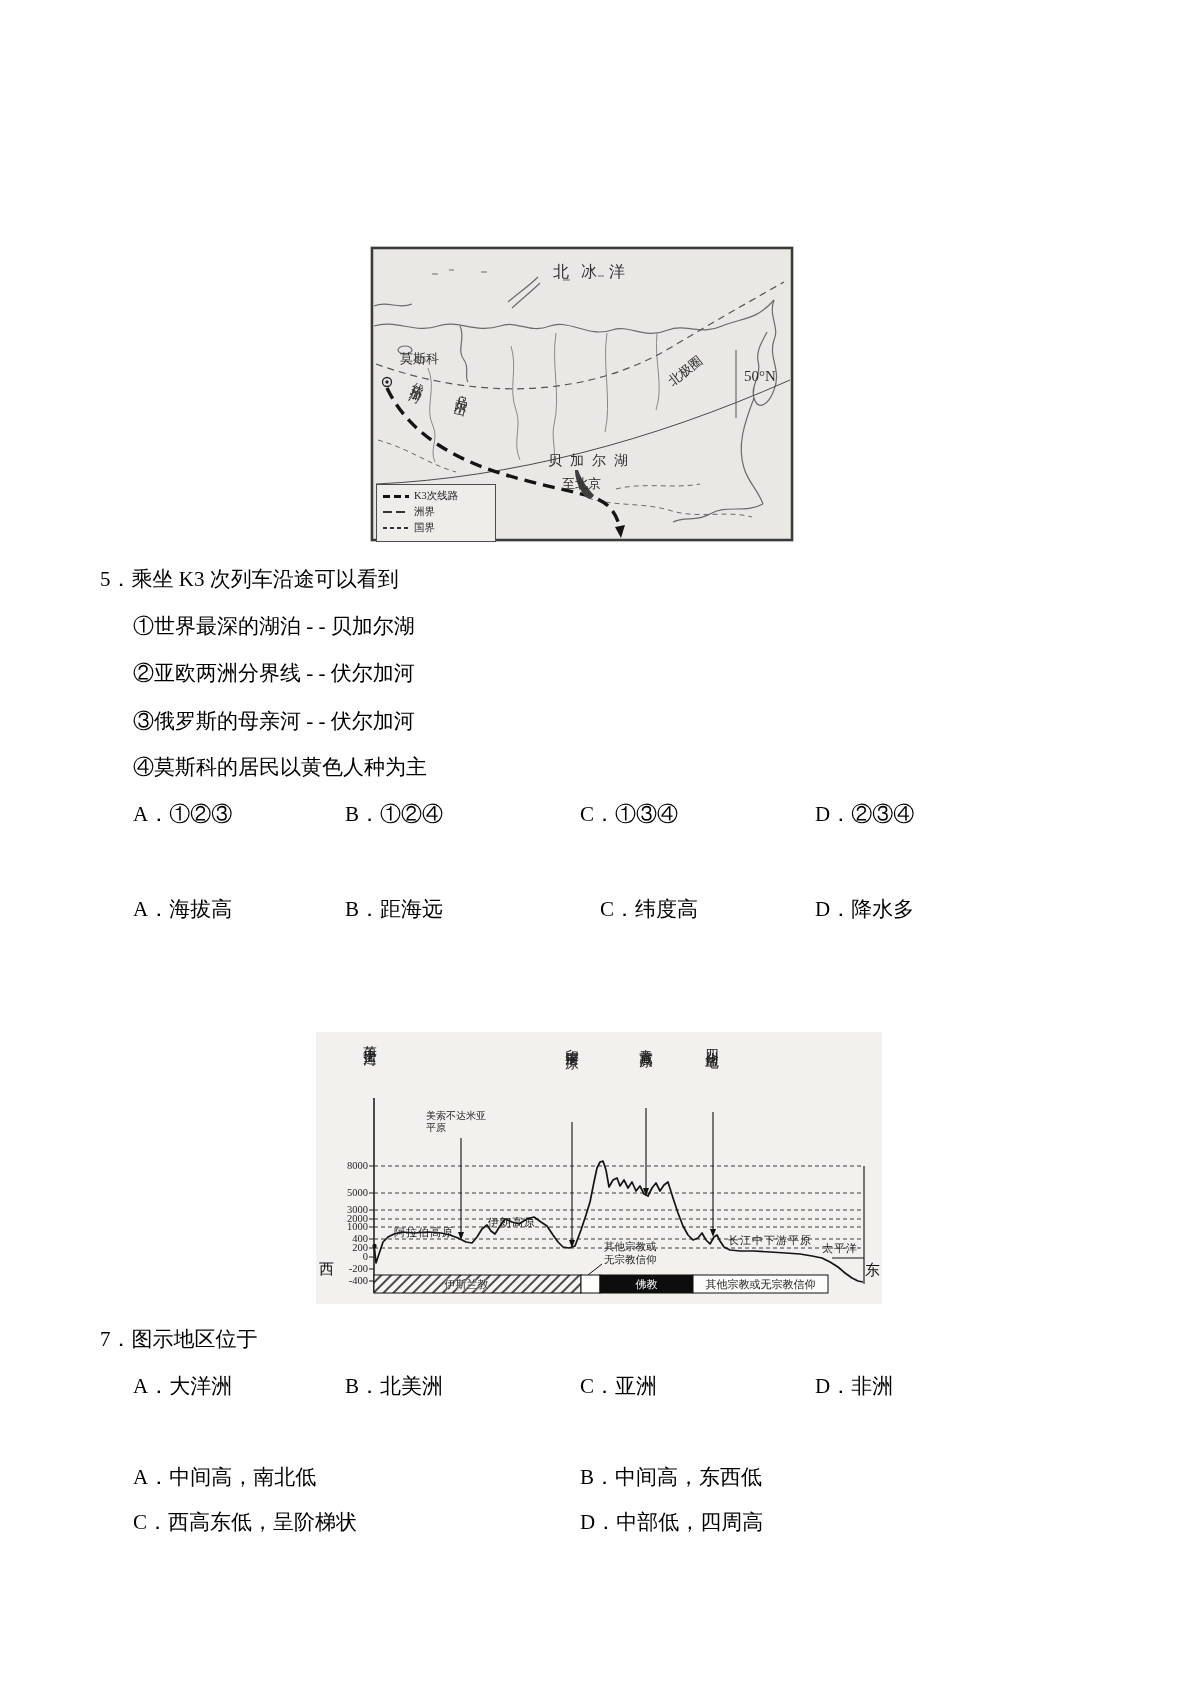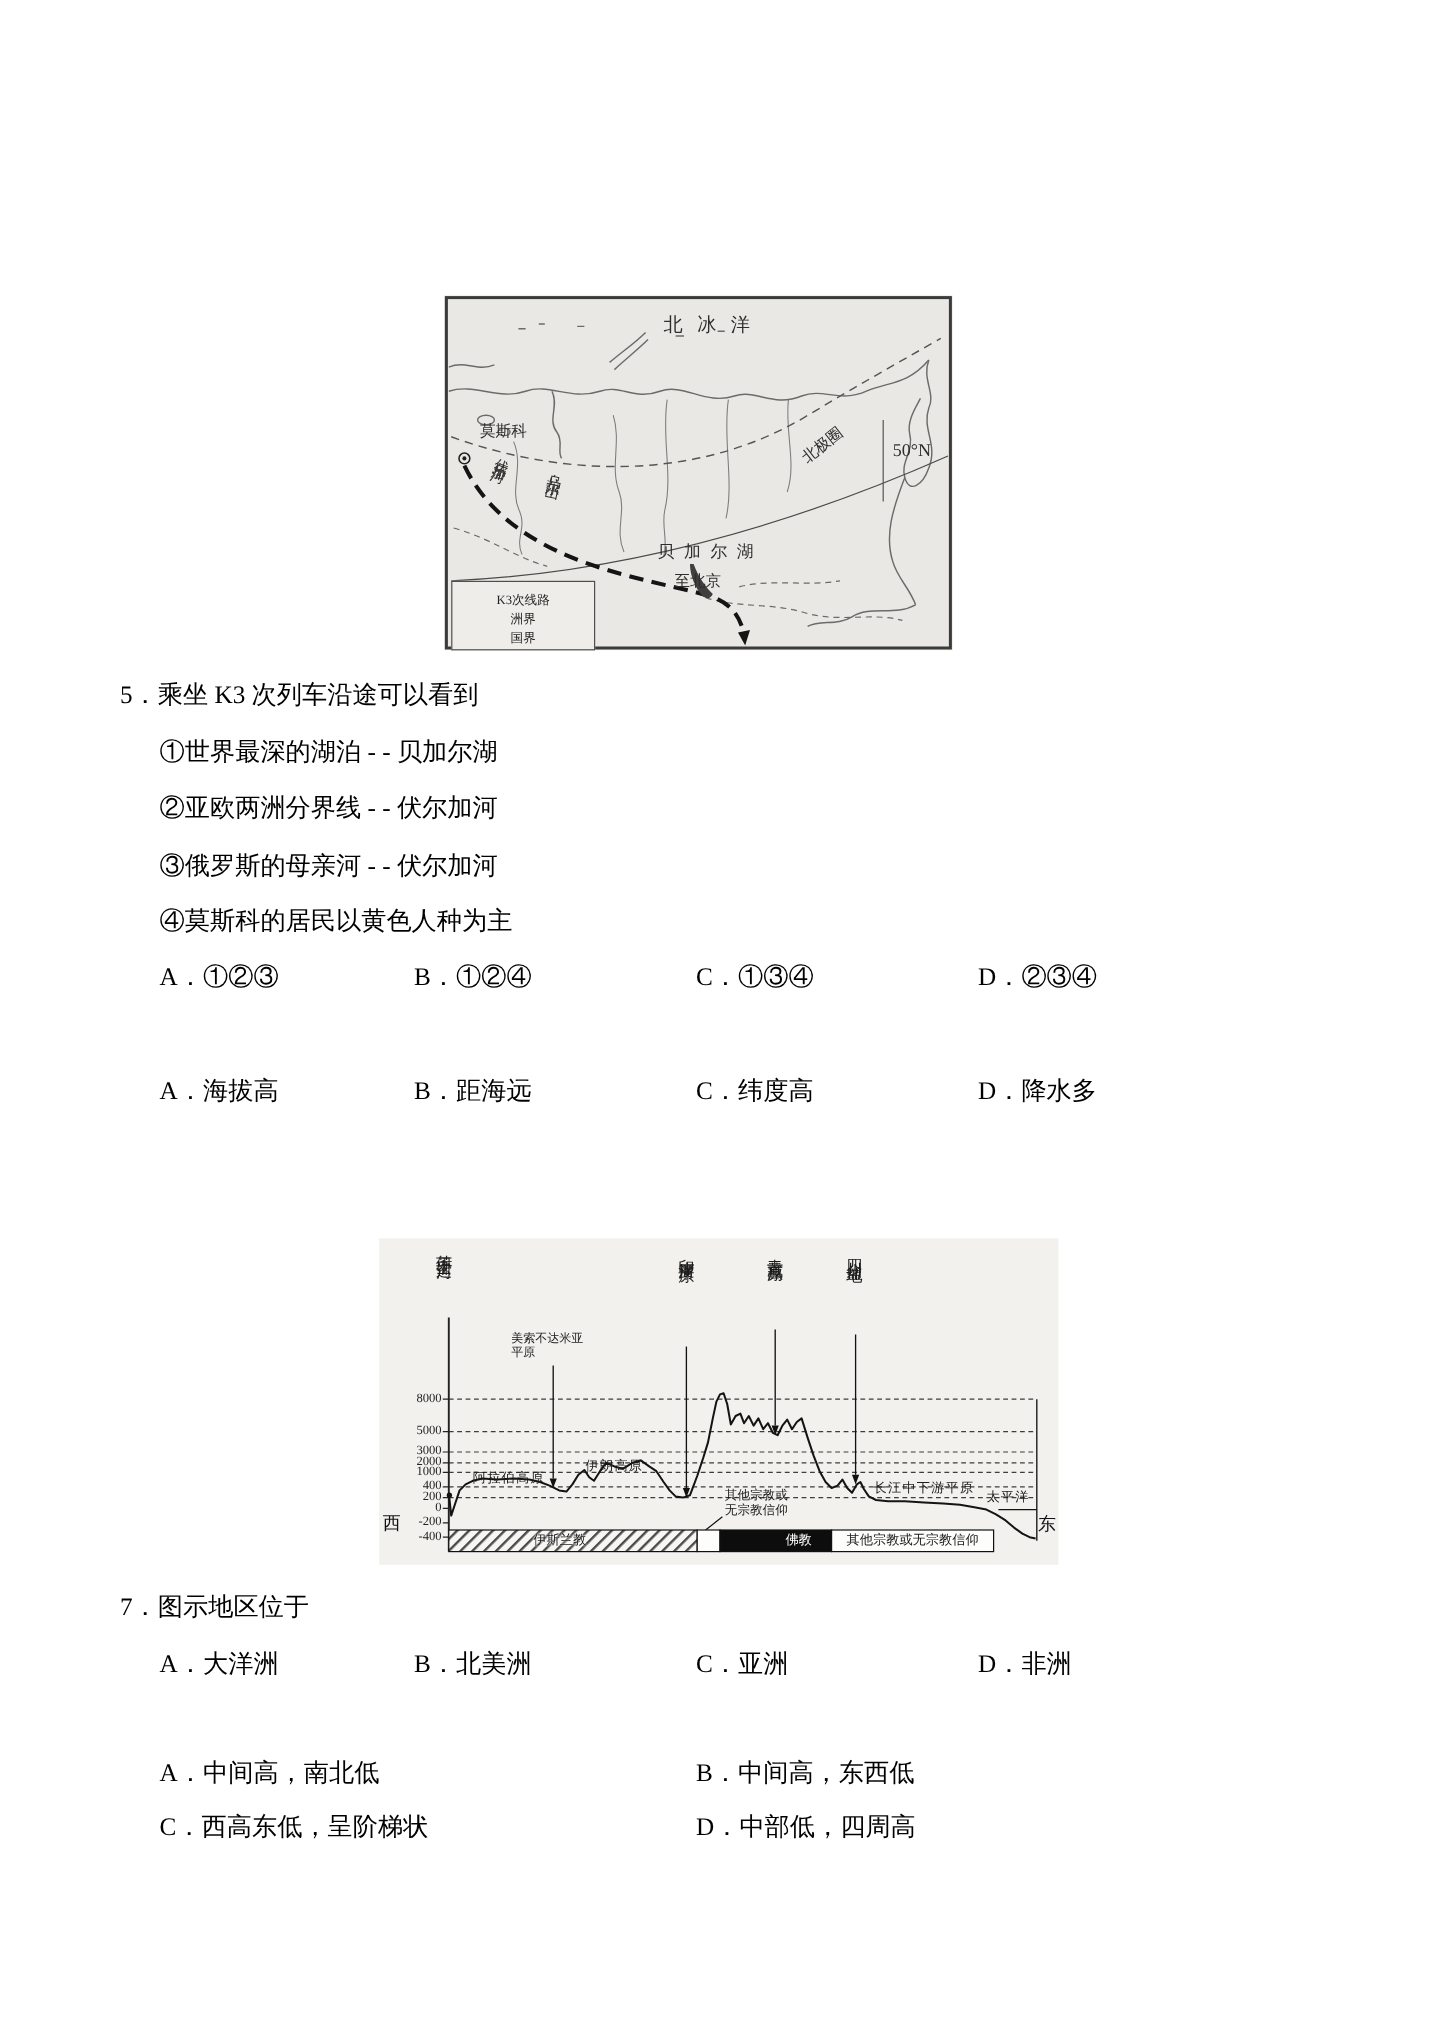--- a/index.html
+++ b/index.html
@@ -11,37 +11,37 @@
   .line{position:absolute;font-size:21px;line-height:26px;white-space:nowrap;}
   .opt{position:absolute;font-size:21px;line-height:26px;white-space:nowrap;}
 
   
   .fig-map{position:absolute;left:370px;top:246px;width:424px;height:296px;margin:0;}
   .fig-map svg{position:absolute;left:0;top:0;}
   .ml{position:absolute;color:#2e2e2e;white-space:nowrap;line-height:1.1;}
   .vert{writing-mode:vertical-rl;letter-spacing:3px;transform-origin:top center;}
   .legend{position:absolute;left:6px;top:238px;width:106px;height:50px;background:#eeede9;
           border:1.5px solid #4e4e4e;padding:3px 6px;box-sizing:content-box;}
-  .lrow{display:flex;align-items:center;gap:5px;height:16px;flex-direction:column;}
+  .lrow{display:flex;align-items:center;gap:5px;height:16px;}
   .ltxt{font-size:10.5px;color:#222;white-space:nowrap;}
   .sym{display:inline-block;width:26px;}
   .sym-route{height:3px;background:repeating-linear-gradient(90deg,#111 0 7px,transparent 7px 11px);}
   .sym-zhou{height:2px;background:repeating-linear-gradient(90deg,#333 0 9px,transparent 9px 13px);}
   .sym-guo{height:2px;background:repeating-linear-gradient(90deg,#333 0 4px,transparent 4px 7px);}
 
   
   .fig-chart{position:absolute;left:316px;top:1032px;width:566px;height:272px;margin:0;background:#f2f1ee;}
   .fig-chart svg{position:absolute;left:20px;top:0;}
   .cl{position:absolute;color:#1c1c1c;white-space:nowrap;line-height:1.15;}
   .clv{writing-mode:vertical-rl;letter-spacing:2px;font-size:13.5px;}
   .cls{font-size:11px;letter-spacing:1px;}
   .tick{position:absolute;left:20px;width:32px;text-align:right;font-size:10.5px;color:#222;line-height:13px;}
   .bl{position:absolute;top:246px;font-size:11px;text-align:center;color:#1a1a1a;
       text-shadow:0 0 2px #fff,0 0 2px #fff;line-height:13px;}
-  .bl-inv{color:#ffffff;text-shadow:none;margin-left:19px;}
+  .bl-inv{color:#ffffff;text-shadow:none;}
   .dir{position:absolute;font-size:15px;color:#111;}
   .ann{position:absolute;font-size:10.5px;line-height:12.5px;color:#1a1a1a;}
 </style>
 </head>
 <body>
 
 <div class="page">
 
 
   <figure class="fig-map">
@@ -110,21 +110,21 @@
   <div class="line" style="left:133px;top:660px">②亚欧两洲分界线 - - 伏尔加河</div>
   <div class="line" style="left:133px;top:708px">③俄罗斯的母亲河 - - 伏尔加河</div>
   <div class="line" style="left:133px;top:754px">④莫斯科的居民以黄色人种为主</div>
   <span class="opt" style="left:133px;top:801px">A．①②③</span>
   <span class="opt" style="left:345px;top:801px">B．①②④</span>
   <span class="opt" style="left:580px;top:801px">C．①③④</span>
   <span class="opt" style="left:815px;top:801px">D．②③④</span>
 
   <span class="opt" style="left:133px;top:896px">A．海拔高</span>
   <span class="opt" style="left:345px;top:896px">B．距海远</span>
-  <span class="opt" style="left:580px;top:896px">C．纬度高</span>
+  <span class="opt" style="left:600px;top:896px">C．纬度高</span>
   <span class="opt" style="left:815px;top:896px">D．降水多</span>
 
 
   <figure class="fig-chart">
     <svg width="546" height="272" viewBox="0 0 546 272">
       <defs>
         <pattern id="hatch" width="7" height="7" patternUnits="userSpaceOnUse" patternTransform="rotate(45)">
           <rect width="7" height="7" fill="#f7f6f3"></rect>
           <line x1="1" y1="0" x2="1" y2="7" stroke="#4a4a4a" stroke-width="2"></line>
         </pattern>

